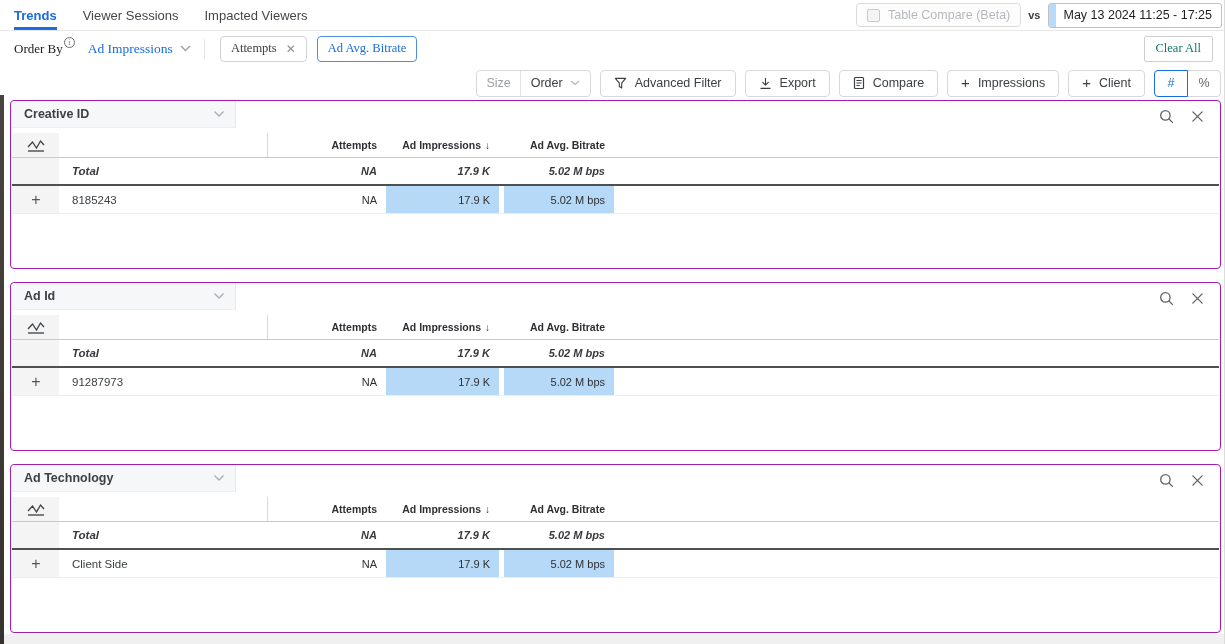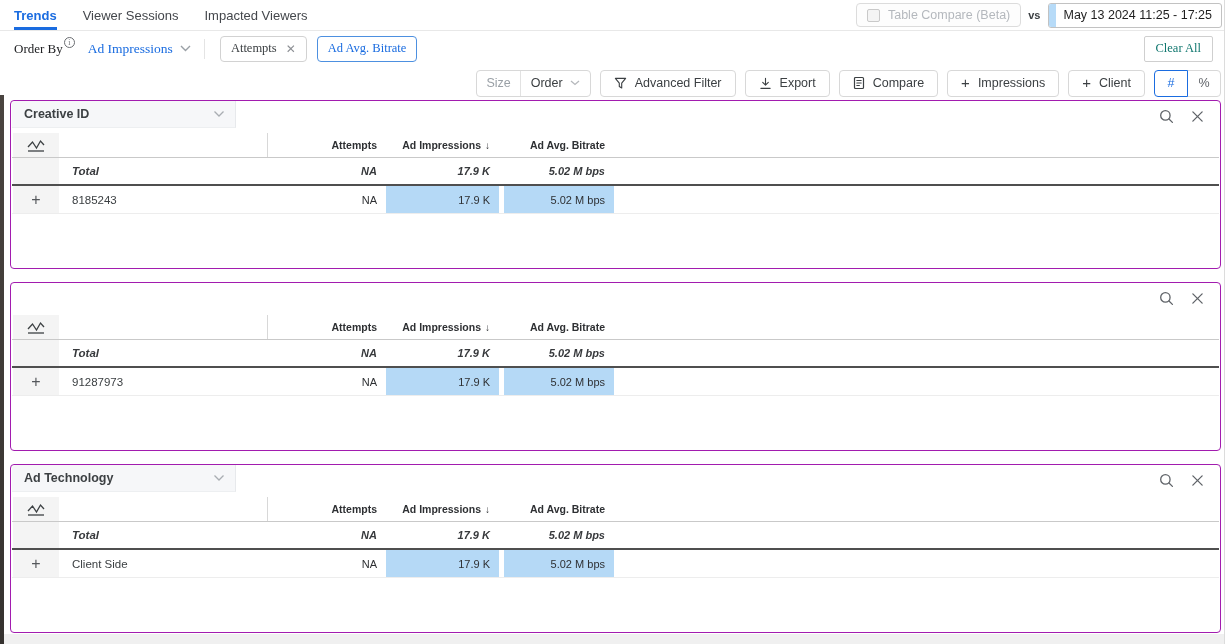--- a/index.html
+++ b/index.html
@@ -219,20 +219,26 @@
         <div class="c-att cell-r">NA</div>
         <div class="c-imp cell-r hl">17.9 K</div>
         <div class="gap5"></div>
         <div class="c-bit cell-r hl">5.02 M bps</div>
       </div>
     </div>
   </div>
 
   <div class="panel">
     <div class="panel-top">
+      <div class="panel-select">
+        <span class="panel-title">Ad Id</span>
+        <svg class="chev" width="12" height="8" viewBox="0 0 12 8">
+            <polyline points="1.5,1.5 6,6 10.5,1.5" fill="none" stroke="#a9adb2" stroke-width="1.3"></polyline>
+          </svg>
+      </div>
       <div class="panel-actions">
         <button class="icon-btn">
             <svg width="15" height="15" viewBox="0 0 16 16">
               <circle cx="6.8" cy="6.8" r="5" fill="none" stroke="#5f6368" stroke-width="1.4"></circle>
               <line x1="10.6" y1="10.6" x2="14.3" y2="14.3" stroke="#5f6368" stroke-width="1.4" stroke-linecap="round"></line>
             </svg>
           </button>
         <button class="icon-btn">
             <svg width="13" height="13" viewBox="0 0 14 14">
               <path d="M2,2 L12,12 M12,2 L2,12" stroke="#5f6368" stroke-width="1.4" stroke-linecap="round"></path>

